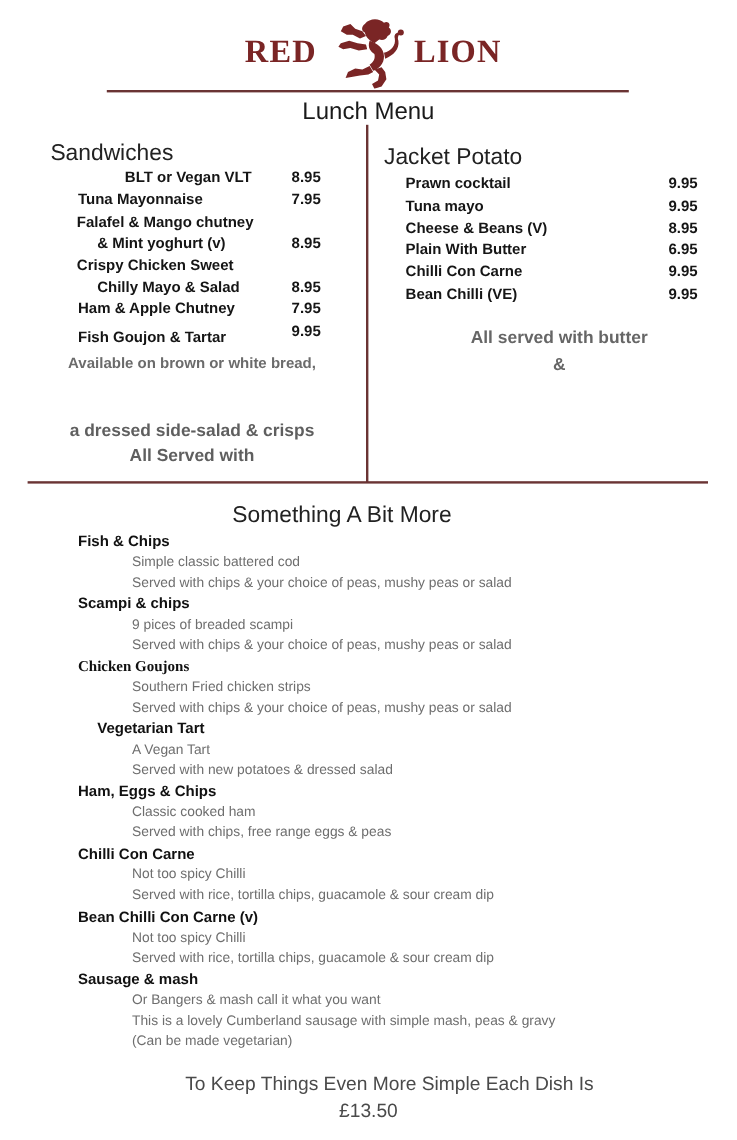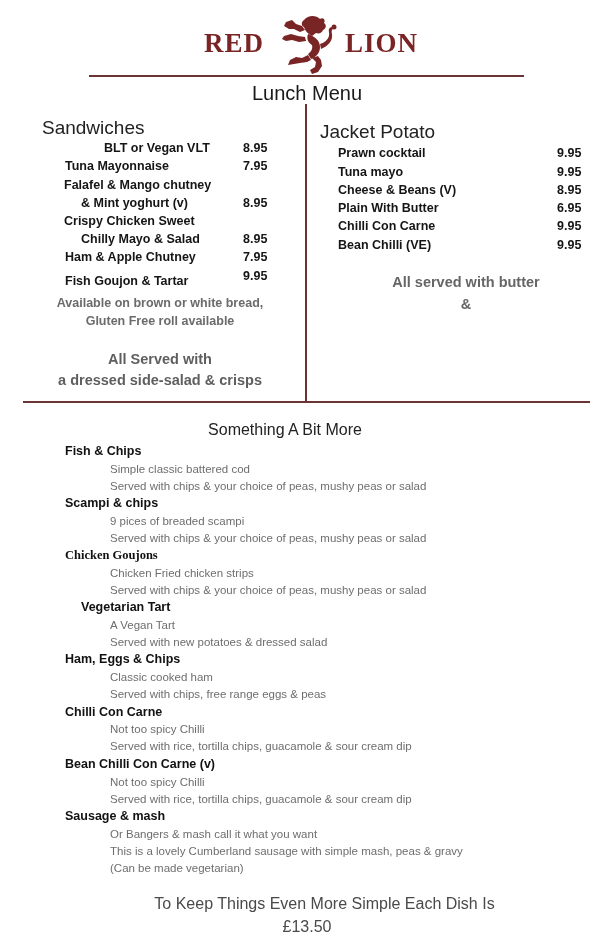--- a/index.html
+++ b/index.html
@@ -39,21 +39,21 @@
       white-space: nowrap;
     }
 
     .note {
       position: absolute; font-family: "Liberation Sans", sans-serif;
       font-weight: bold; color: #6b6b6b; white-space: nowrap; text-align: center;
     }
 
     .more-title {
       position: absolute; left: 0; width: 570px; top: 419px; text-align: center;
-      font-family: "Liberation Sans", sans-serif; font-size: 16px; color: #222; line-height: 22px;
+      font-family: "Liberation Sans", sans-serif; font-size: 19px; color: #222; line-height: 22px;
     }
 
     .dish-name {
       position: absolute; left: 65px; font-family: "Liberation Sans", sans-serif;
       font-weight: bold; font-size: 12.5px; color: #111; line-height: 17px; white-space: nowrap;
     }
     .dish-desc {
       position: absolute; left: 110px; font-family: "Liberation Sans", sans-serif;
       font-size: 11.5px; color: #6e6e6e; line-height: 17px; white-space: nowrap;
     }
@@ -116,25 +116,24 @@
     <div class="item-name" style="left:65px; top:248px;">Ham &amp; Apple Chutney</div>
     <div class="item-price" style="left:243px; top:248px;">7.95</div>
   </div>
   <div>
     <div class="item-name" style="left:65px; top:272px;">Fish Goujon &amp; Tartar</div>
     <div class="item-price" style="left:243px; top:267px;">9.95</div>
   </div>
 
   <div class="note" style="left:30px; width:260px; top:294px; font-size:12.5px; line-height:18px;">
     <div>Available on brown or white bread,</div>
-    <div>Gluten Free roll available</div>
   </div>
   <div class="note" style="left:30px; width:260px; top:349px; font-size:14.5px; line-height:21px; color:#5f5f5f;">
+    <div>a dressed side-salad &amp; crisps</div>
     <div>All Served with</div>
-    <div>a dressed side-salad &amp; crisps</div>
   </div>
 </section>
 
 <div class="rule rule-vert"></div>
 
 <section>
   <div class="section-title" style="left:320px; top:121px;">Jacket Potato</div>
 
   <div>
     <div class="item-name" style="left:338px; top:144px;">Prawn cocktail</div>
@@ -177,21 +176,21 @@
     <div class="dish-desc" style="top:461px;">Simple classic battered cod</div>
     <div class="dish-desc" style="top:478px;">Served with chips &amp; your choice of peas, mushy peas or salad</div>
   </div>
   <div>
     <div class="dish-name" style="top:495px;">Scampi &amp; chips</div>
     <div class="dish-desc" style="top:513px;">9 pices of breaded scampi</div>
     <div class="dish-desc" style="top:530px;">Served with chips &amp; your choice of peas, mushy peas or salad</div>
   </div>
   <div>
     <div class="dish-name" style="top:547px;font-family:Liberation Serif, serif;">Chicken Goujons</div>
-    <div class="dish-desc" style="top:565px;">Chicken Fried chicken strips</div>
+    <div class="dish-desc" style="top:565px;">Southern Fried chicken strips</div>
     <div class="dish-desc" style="top:582px;">Served with chips &amp; your choice of peas, mushy peas or salad</div>
   </div>
   <div>
     <div class="dish-name" style="top:599px;margin-left:16px;">Vegetarian Tart</div>
     <div class="dish-desc" style="top:617px;">A Vegan Tart</div>
     <div class="dish-desc" style="top:634px;">Served with new potatoes &amp; dressed salad</div>
   </div>
   <div>
     <div class="dish-name" style="top:651px;">Ham, Eggs &amp; Chips</div>
     <div class="dish-desc" style="top:669px;">Classic cooked ham</div>

